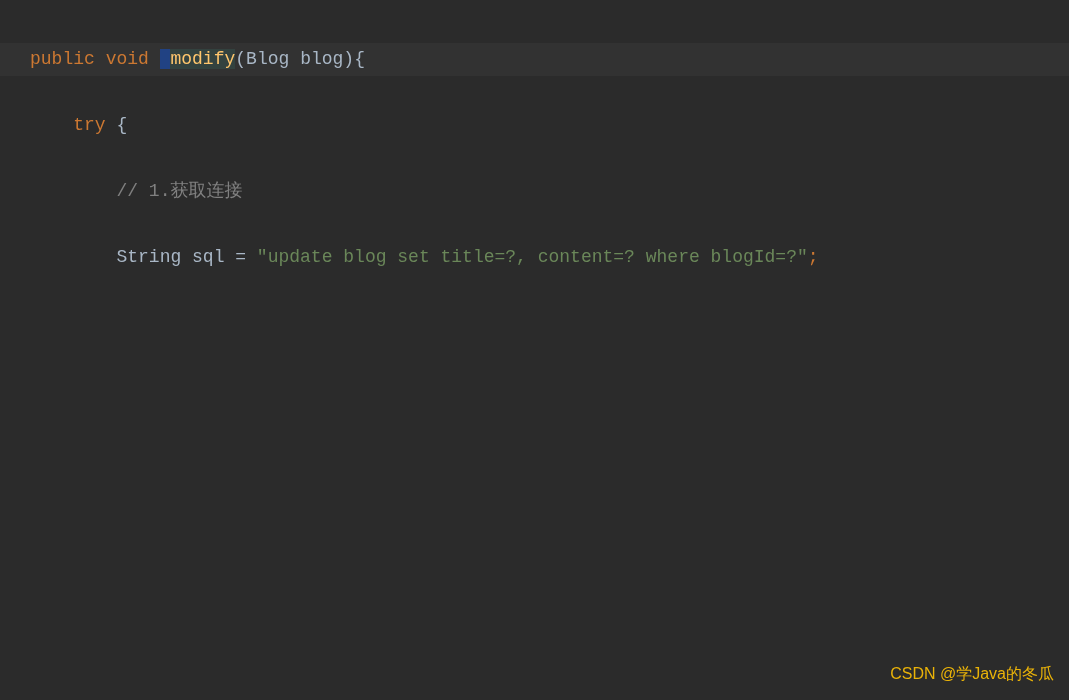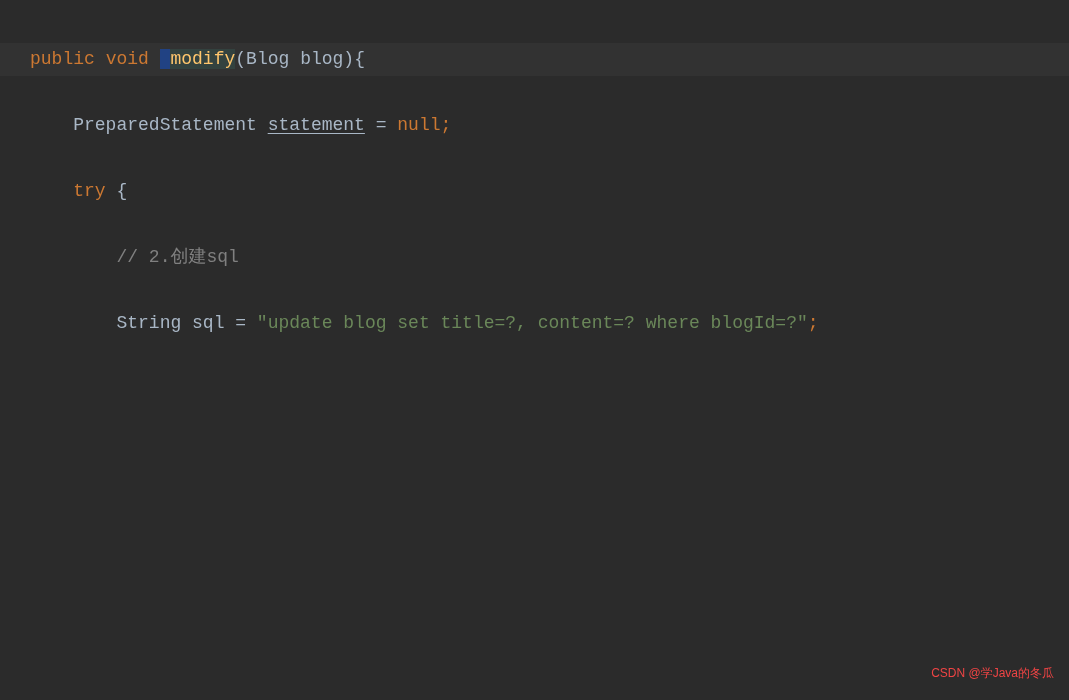--- a/index.html
+++ b/index.html
@@ -35,34 +35,33 @@
     .kw { color: #cc7832; }
     .str { color: #6a8759; }
     .comment { color: #808080; }
     .method-static { color: #a9b7c6; font-style: italic; }
     .underline { text-decoration: underline; text-decoration-color: #a9b7c6; text-decoration-thickness: 1px; text-underline-offset: 3px;}
     .semi { color: #cc7832; }
     .watermark {
       position: absolute;
       bottom: 10px;
       right: 15px;
-      color: #ef4444;
-      font-size: 12px;
+      color: #eab308;
+      font-size: 16px;
       font-family: sans-serif;
     }
     .line { display: block; }
   </style>
 </head>
 <body>
 
 <div class="editor">
 <span class="line highlight-line"><span class="kw">public</span> <span class="kw">void</span> <span class="caret-bg"> </span><span class="sel-bg"><span style="color:#ffc66d">modify</span></span>(<span>Blog</span> <span>blog</span>){</span>
-<span class="line">    <span>PreparedStatement</span> <span class="underline">statement</span> = <span class="kw">null</span><span class="semi">;</span></span>
 <span class="line">    <span class="kw">try</span> {</span>
-<span class="line">        <span class="comment">// 2.创建sql</span></span>
+<span class="line">        <span class="comment">// 1.获取连接</span></span>
 <span class="line">        <span>String</span> <span>sql</span> = <span class="str">"update blog set title=?, content=? where blogId=?"</span><span class="semi">;</span></span>
 
 
 
 
 
 
 
 
 

